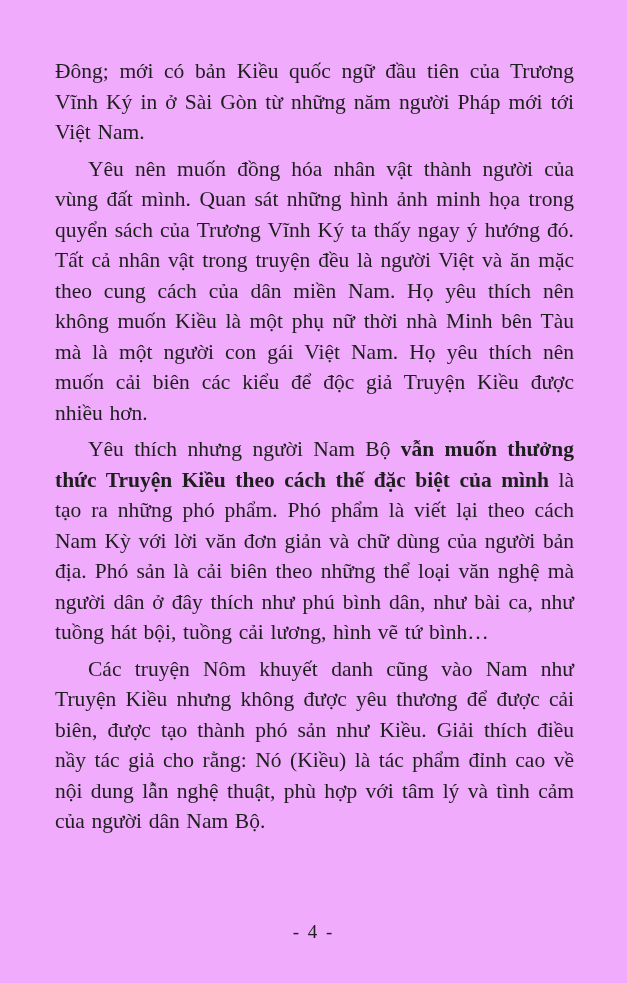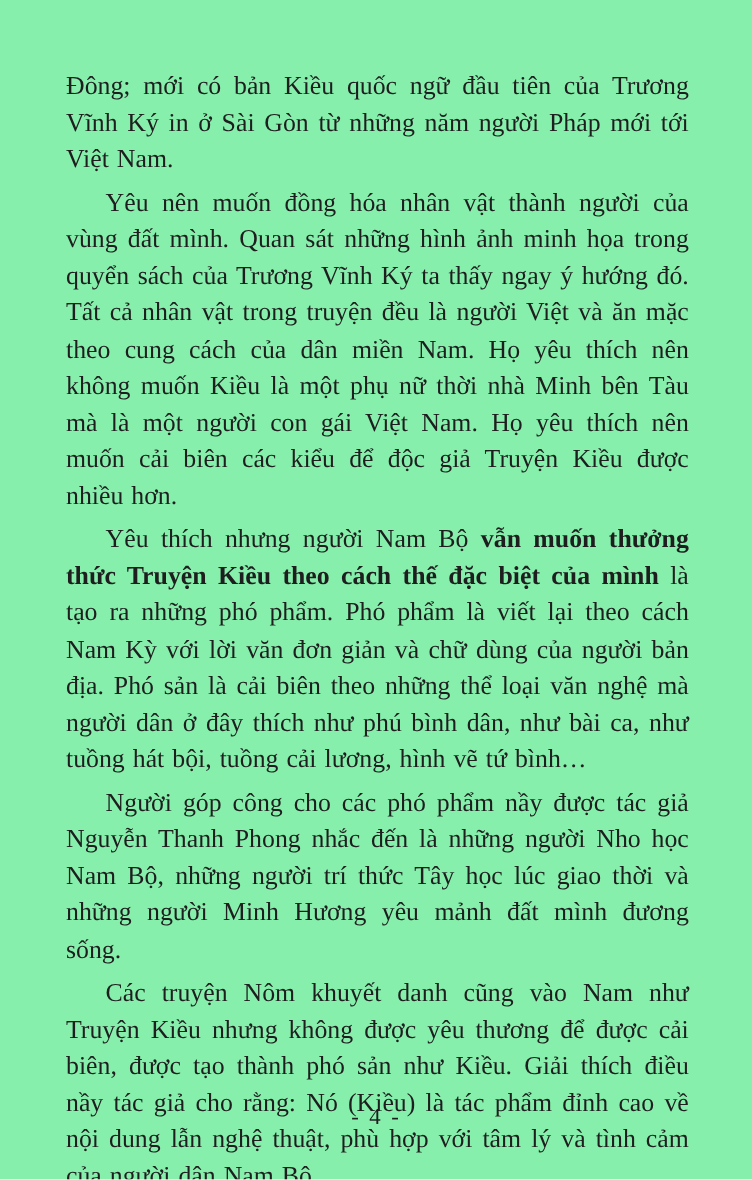--- a/index.html
+++ b/index.html
@@ -4,21 +4,21 @@
 <style>
   html, body {
     margin: 0;
     padding: 0;
     background: #ffffff;
   }
   .page {
     position: relative;
     width: 627px;
     height: 983px;
-    background: #86efac;
+    background: #f0abfc;
     box-sizing: border-box;
     font-family: "Liberation Serif", "DejaVu Serif", serif;
     color: #1e1e1e;
     overflow: hidden;
   }
   .text-block {
     position: absolute;
     top: 56px;
     left: 55px;
     width: 519px;
@@ -51,19 +51,18 @@
   }
 </style>
 </head>
 <body>
 
 <div class="page">
   <main class="text-block">
       <p class=""><span>Đông; mới có bản Kiều quốc ngữ đầu tiên của Trương Vĩnh Ký in ở Sài Gòn từ những năm người Pháp mới tới Việt Nam.</span></p>
       <p class="indent"><span>Yêu nên muốn đồng hóa nhân vật thành người của vùng đất mình. Quan sát những hình ảnh minh họa trong quyển sách của Trương Vĩnh Ký ta thấy ngay ý hướng đó. Tất cả nhân vật trong truyện đều là người Việt và ăn mặc theo cung cách của dân miền Nam. Họ yêu thích nên không muốn Kiều là một phụ nữ thời nhà Minh bên Tàu mà là một người con gái Việt Nam. Họ yêu thích nên muốn cải biên các kiểu để độc giả </span><span class="run-italic">Truyện Kiều</span><span> được nhiều hơn.</span></p>
       <p class="indent"><span>Yêu thích nhưng người Nam Bộ </span><span class="run-bold">vẫn muốn thưởng thức </span><span class="run-bold run-italic">Truyện Kiều</span><span class="run-bold"> theo cách thế đặc biệt của mình</span><span> là tạo ra những phó phẩm. Phó phẩm là viết lại theo cách Nam Kỳ với lời văn đơn giản và chữ dùng của người bản địa. Phó sản là cải biên theo những thể loại văn nghệ mà người dân ở đây thích như phú bình dân, như bài ca, như tuồng hát bội, tuồng cải lương, hình vẽ tứ bình…</span></p>
-      <p class="indent"><span>Người góp công cho các phó phẩm nầy được tác giả Nguyễn Thanh Phong nhắc đến là những người Nho học Nam Bộ, những người trí thức Tây học lúc giao thời và những người Minh Hương yêu mảnh đất mình đương sống.</span></p>
       <p class="indent"><span>Các truyện Nôm khuyết danh cũng vào Nam như </span><span class="run-italic">Truyện Kiều</span><span> nhưng không được yêu thương để được cải biên, được tạo thành phó sản như Kiều. Giải thích điều nầy tác giả cho rằng: </span><span class="run-italic">Nó (Kiều) là tác phẩm đỉnh cao về nội dung lẫn nghệ thuật, phù hợp với tâm lý và tình cảm của người dân Nam Bộ.</span></p>
     </main>
   <footer class="page-footer">
     <span class="page-number">- 4 -</span>
   </footer>
 </div>
 
 </body></html>

